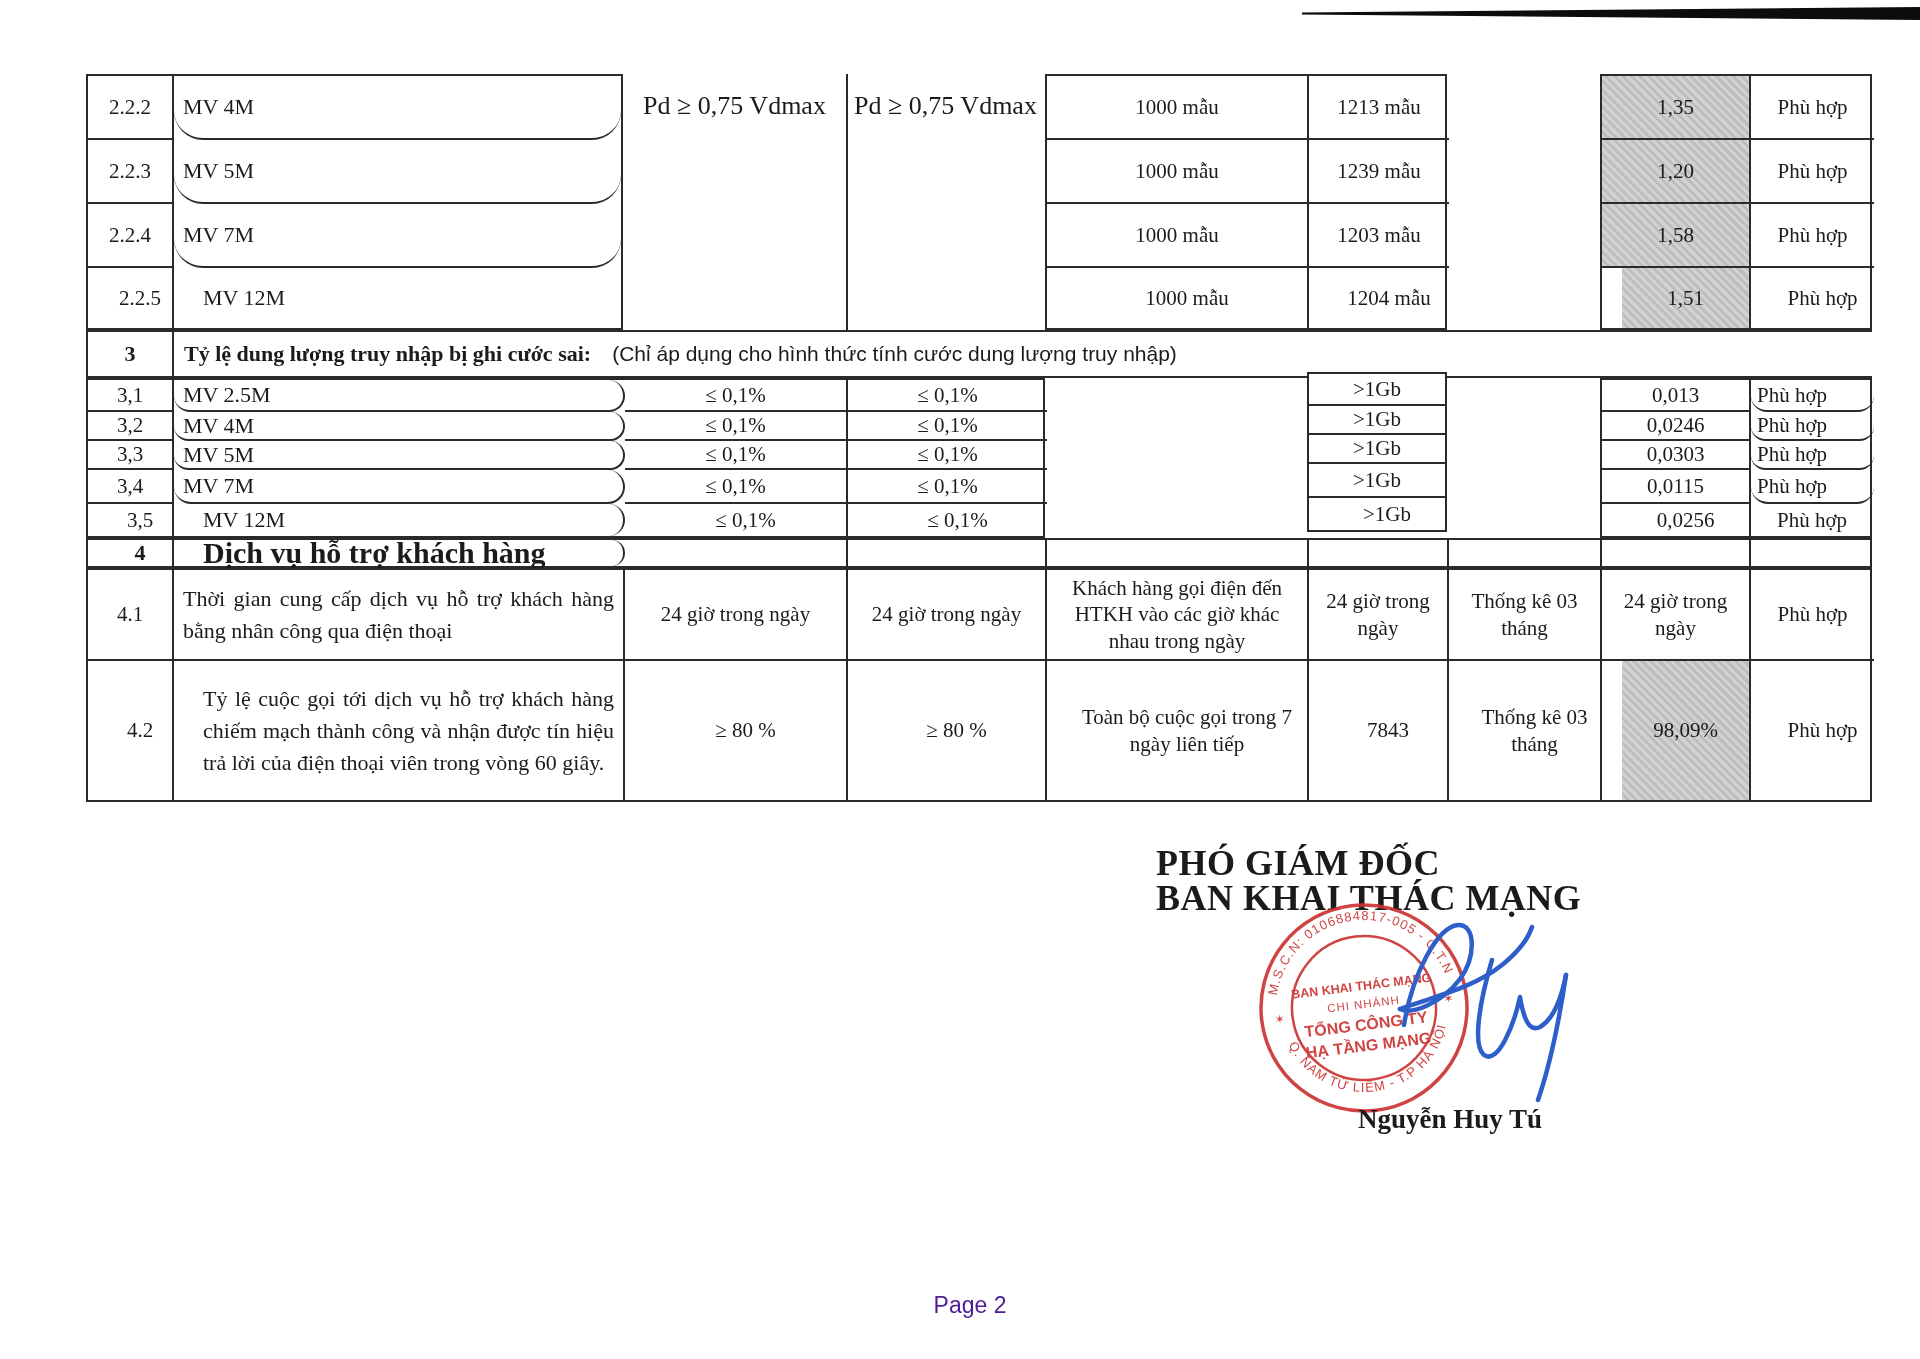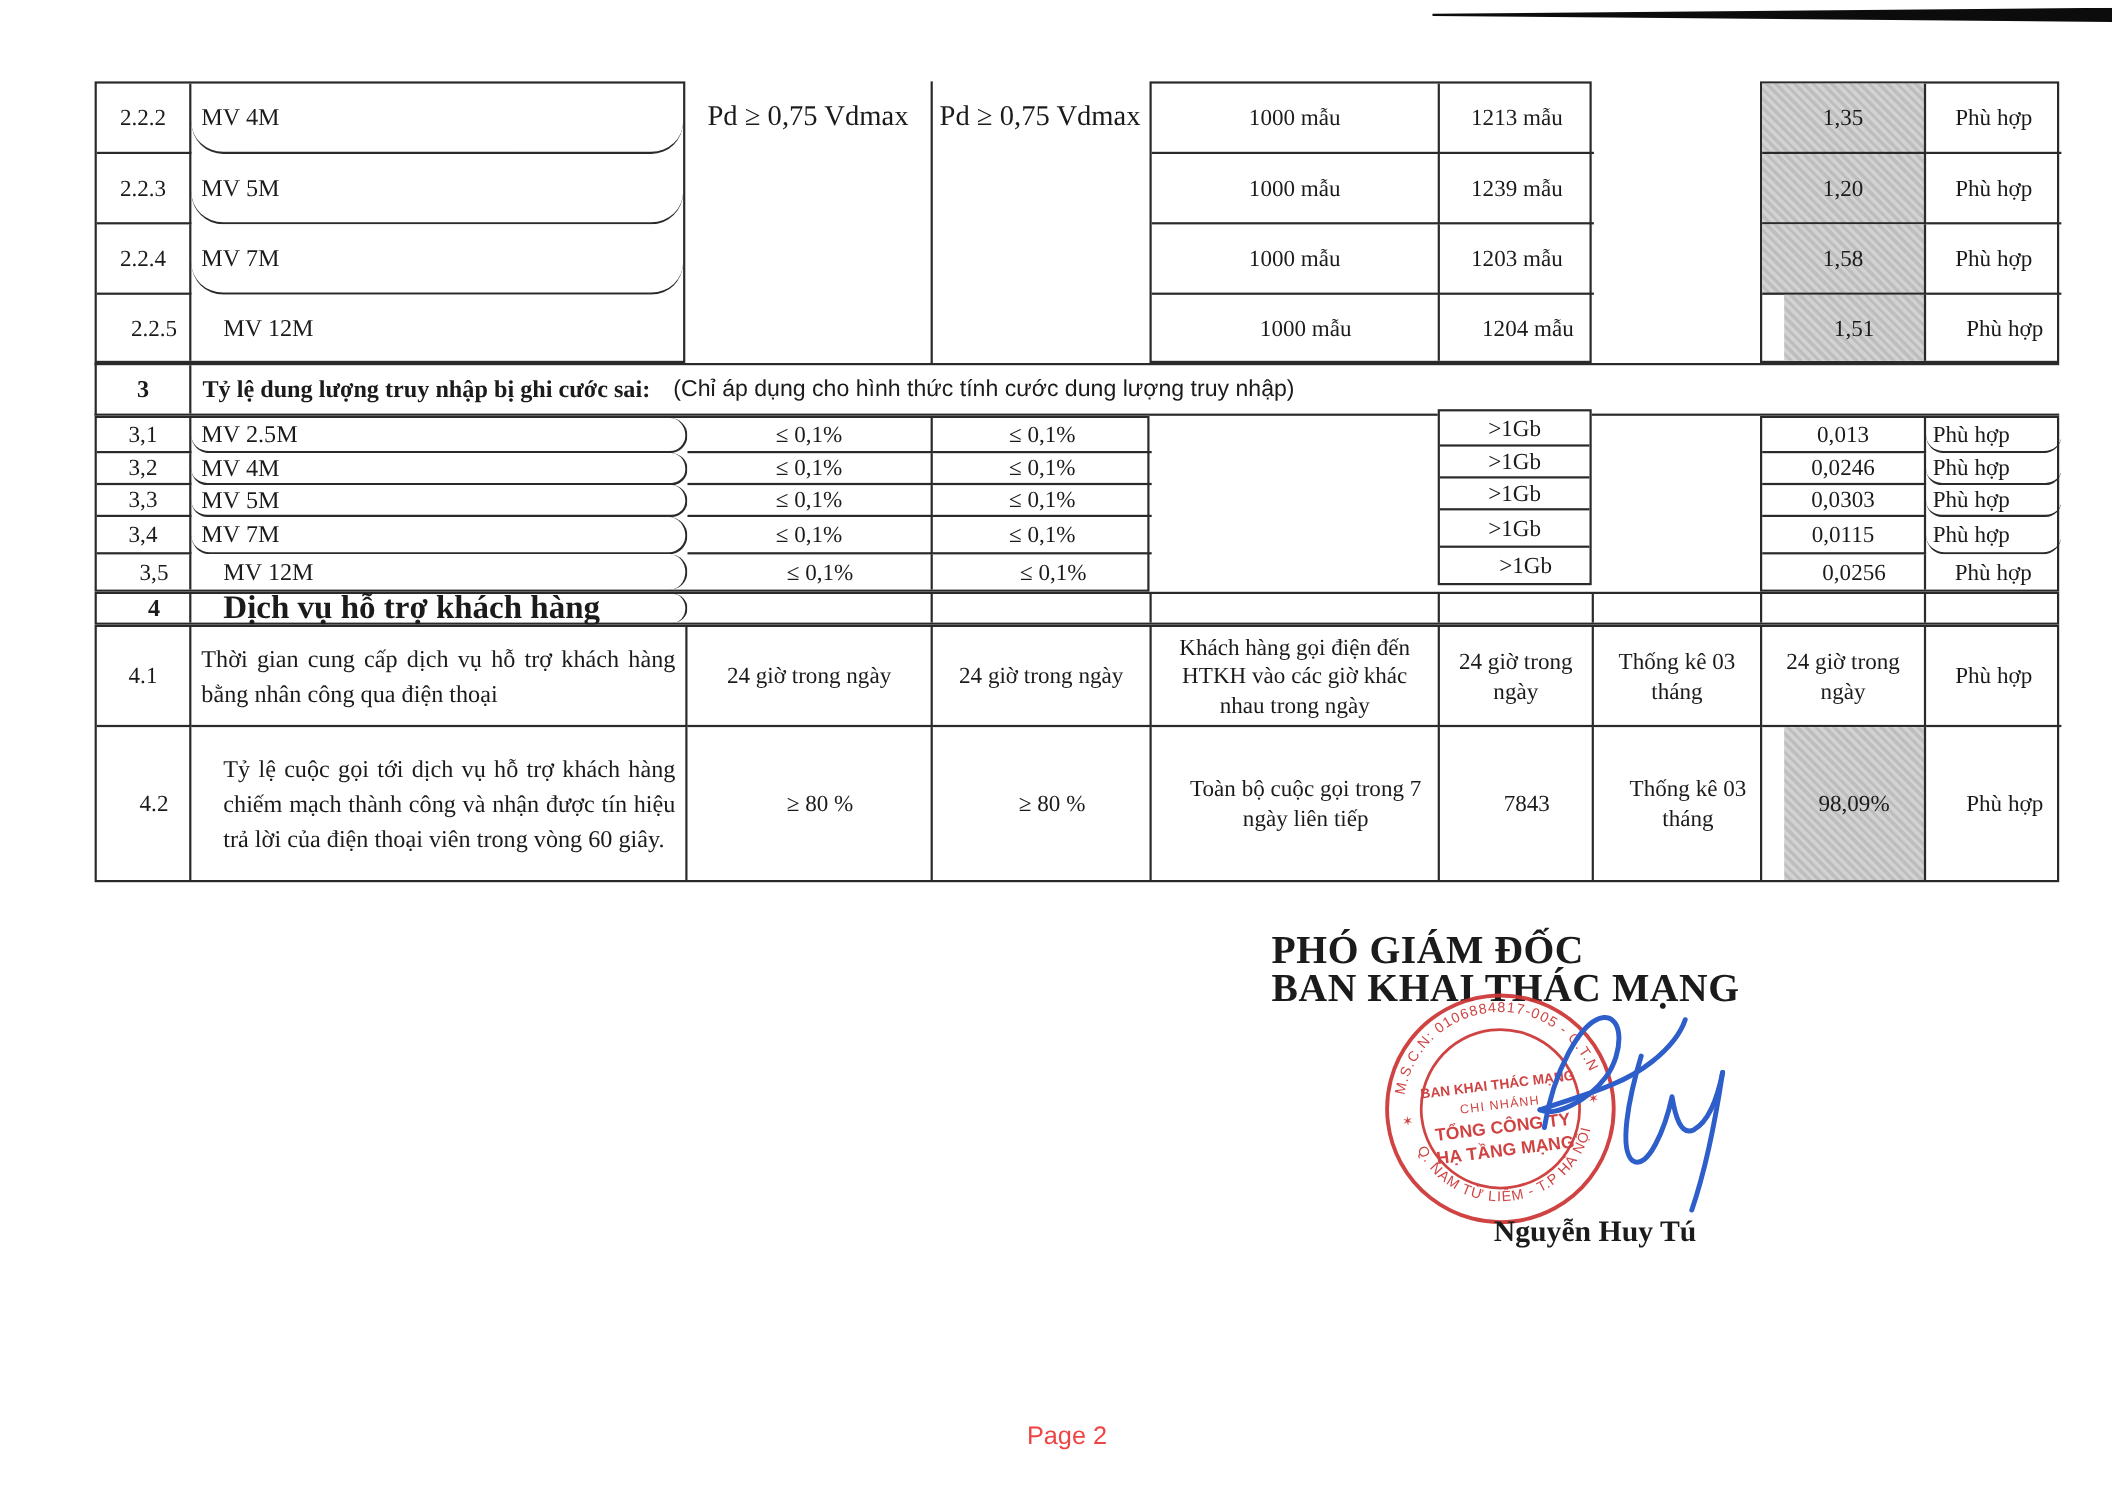--- a/index.html
+++ b/index.html
@@ -32,21 +32,21 @@
               font-weight:bold;font-size:22px;flex:0 0 86px;}
   .secrow .txt{display:flex;align-items:center;padding-left:10px;white-space:nowrap;}
   .b{font-weight:bold;font-size:22px;}
   .sans{font-family:"Liberation Sans", sans-serif;font-size:21px;}
   
   .pd{position:absolute;display:flex;align-items:center;justify-content:center;font-size:26px;}
   .vline{position:absolute;width:2px;background:var(--bd);}
   
   .sigtitle{position:absolute;font-weight:bold;font-size:36px;text-align:left;letter-spacing:.5px;}
   .signer{position:absolute;font-weight:bold;font-size:27px;text-align:center;}
-  .footer{position:absolute;font-family:"Liberation Sans", sans-serif;font-size:23px;color:#ef4444;text-align:center;}
+  .footer{position:absolute;font-family:"Liberation Sans", sans-serif;font-size:23px;color:#4c1d95;text-align:center;}
   .scanline{position:absolute;left:1302px;top:7px;width:618px;height:13px;background:#0c0c0c;
             clip-path:polygon(0 42%,100% 0,100% 100%,0 58%);}
   .stampwrap{position:absolute;left:1252px;top:896px;width:224px;height:224px;transform:rotate(-7deg);opacity:.92;}
   .sigwrap{position:absolute;left:1342px;top:905px;width:300px;height:230px;}
 </style>
 </head>
 <body>
 
 <div class="scanline"></div>
 

